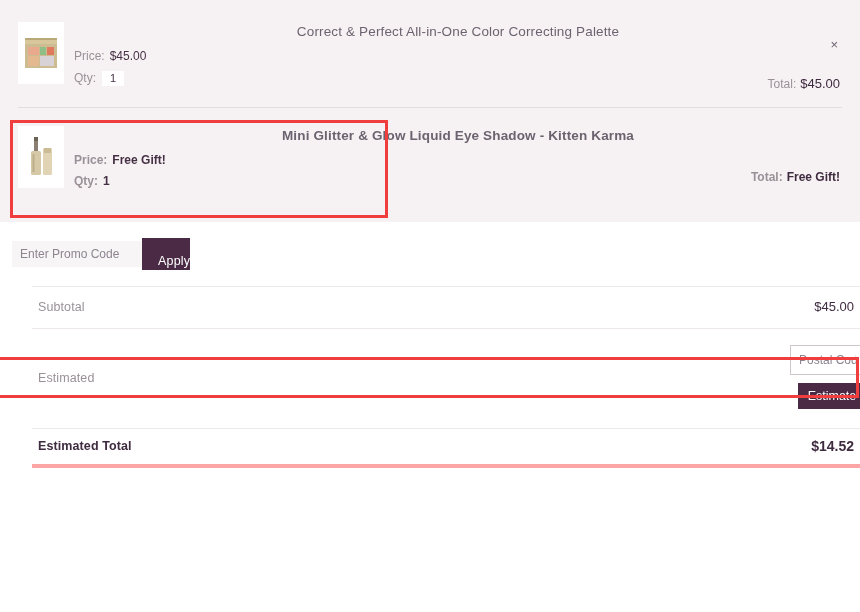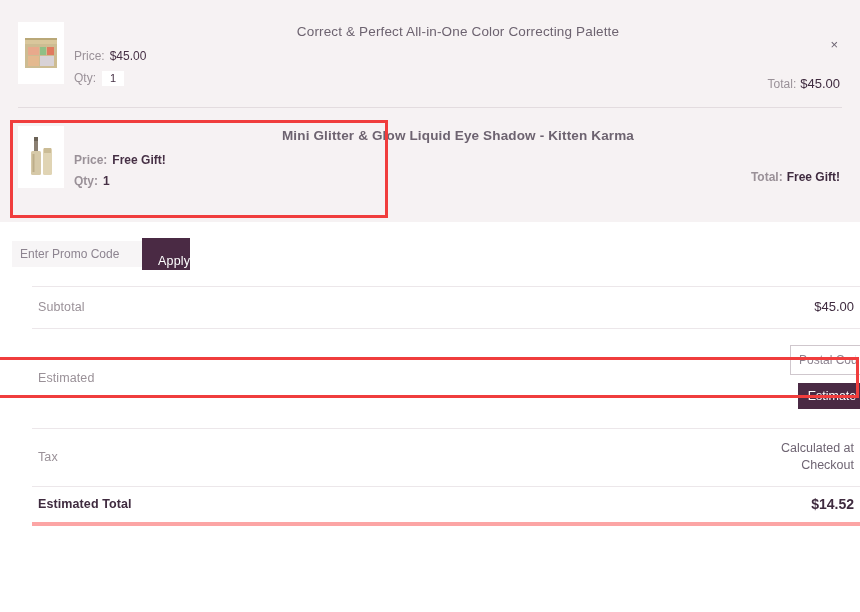--- a/index.html
+++ b/index.html
@@ -315,27 +315,20 @@
 
 
   <div class="sum-row h-ship">
     <span class="sum-label">Estimated</span>
     <div class="ship-ctrl">
       <input class="postal-input" type="text" placeholder="Postal Code" style="">
       <button class="estimate-btn">Estimate</button>
     </div>
   </div>
 
-  <div class="sum-row h-tax">
-    <span class="sum-label">Tax</span>
-    <span class="sum-value muted">
-      <span>Calculated at</span><br>
-      <span>Checkout</span>
-    </span>
-  </div>
 
   <div class="sum-row h-total">
     <span class="sum-label strong">Estimated Total</span>
     <span class="sum-value bold">$14.52</span>
   </div>
 </div>
 
 <div class="redbox" style="left:-3px; top:357px; width:862px; height:41px;"></div>
 
 </body></html>

